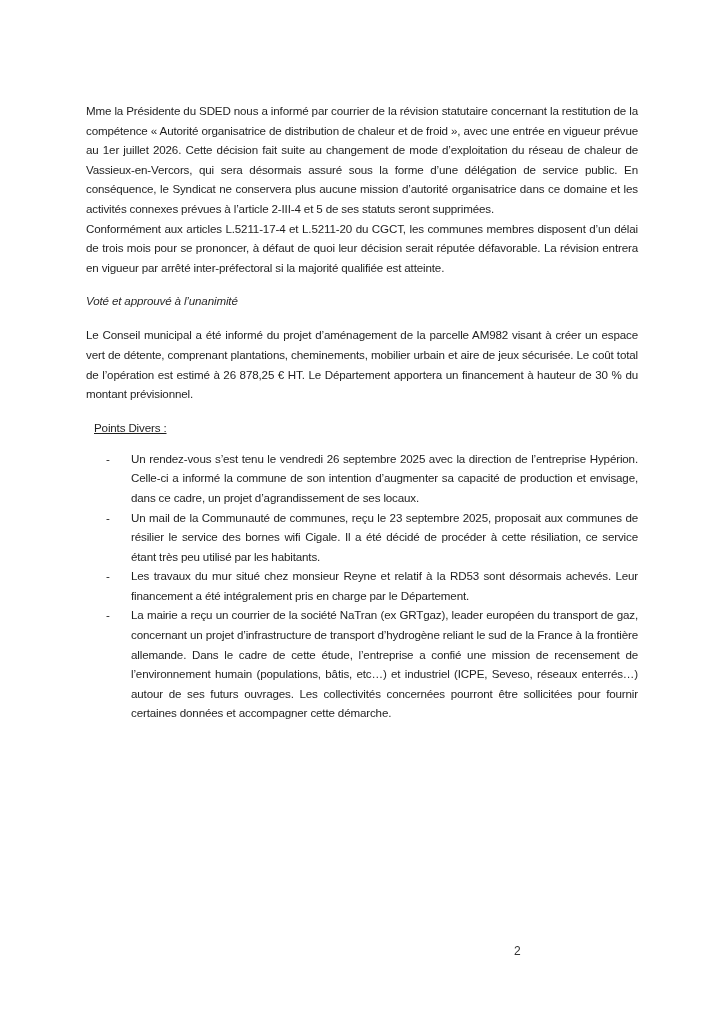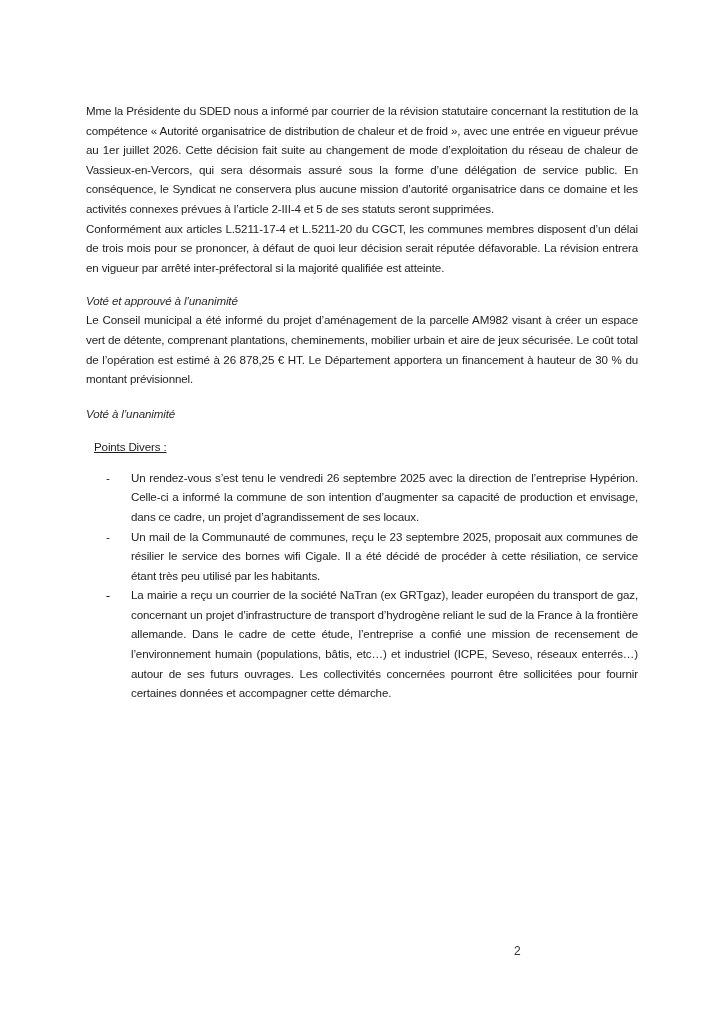--- a/index.html
+++ b/index.html
@@ -24,37 +24,37 @@
 </style>
 </head>
 <body>
 
 <div class="page">
 
   <p class="p" style="margin-top:15px;">Mme la Présidente du SDED nous a informé par courrier de la révision statutaire concernant la restitution de la compétence « Autorité organisatrice de distribution de chaleur et de froid », avec une entrée en vigueur prévue au 1er juillet 2026. Cette décision fait suite au changement de mode d’exploitation du réseau de chaleur de Vassieux-en-Vercors, qui sera désormais assuré sous la forme d’une délégation de service public. En conséquence, le Syndicat ne conservera plus aucune mission d’autorité organisatrice dans ce domaine et les activités connexes prévues à l’article 2-III-4 et 5 de ses statuts seront supprimées.</p>
   <p class="p">Conformément aux articles L.5211-17-4 et L.5211-20 du CGCT, les communes membres disposent d’un délai de trois mois pour se prononcer, à défaut de quoi leur décision serait réputée défavorable. La révision entrera en vigueur par arrêté inter-préfectoral si la majorité qualifiée est atteinte.</p>
   <p class="vote" style="margin-top:14px;">Voté et approuvé à l’unanimité</p>
 
-  <p class="p" style="">Le Conseil municipal a été informé du projet d’aménagement de la parcelle AM982 visant à créer un espace vert de détente, comprenant plantations, cheminements, mobilier urbain et aire de jeux sécurisée. Le coût total de l’opération est estimé à 26 878,25 € HT. Le Département apportera un financement à hauteur de 30 % du montant prévisionnel.</p>
-  <p class="vote" style="margin-top:15px;">Voté à l’unanimité</p>
+  <p class="p" style="margin-top:15px;">Le Conseil municipal a été informé du projet d’aménagement de la parcelle AM982 visant à créer un espace vert de détente, comprenant plantations, cheminements, mobilier urbain et aire de jeux sécurisée. Le coût total de l’opération est estimé à 26 878,25 € HT. Le Département apportera un financement à hauteur de 30 % du montant prévisionnel.</p>
 
 
   <p class="divers" style="margin-top:14px;">Points Divers :</p>
 
   <ul class="bullets" style="margin-top:12px;">
     <li>
       <span class="dash">-</span>
       <span>Un rendez-vous s’est tenu le vendredi 26 septembre 2025 avec la direction de l’entreprise Hypérion. Celle-ci a informé la commune de son intention d’augmenter sa capacité de production et envisage, dans ce cadre, un projet d’agrandissement de ses locaux.</span>
     </li>
     <li>
       <span class="dash">-</span>
       <span>Un mail de la Communauté de communes, reçu le 23 septembre 2025, proposait aux communes de résilier le service des bornes wifi Cigale. Il a été décidé de procéder à cette résiliation, ce service étant très peu utilisé par les habitants.</span>
     </li>
     <li>
       <span class="dash">-</span>
+      <span>Les travaux du mur situé chez monsieur Reyne et relatif à la RD53 sont désormais achevés. Leur financement a été intégralement pris en charge par le Département.</span>
     </li>
     <li>
       <span class="dash">-</span>
       <span>La mairie a reçu un courrier de la société NaTran (ex GRTgaz), leader européen du transport de gaz, concernant un projet d’infrastructure de transport d’hydrogène reliant le sud de la France à la frontière allemande. Dans le cadre de cette étude, l’entreprise a confié une mission de recensement de l’environnement humain (populations, bâtis, etc…) et industriel (ICPE, Seveso, réseaux enterrés…) autour de ses futurs ouvrages. Les collectivités concernées pourront être sollicitées pour fournir certaines données et accompagner cette démarche.</span>
     </li>
   </ul>
 </div>
 
 <div class="pagenum">2</div>
 

